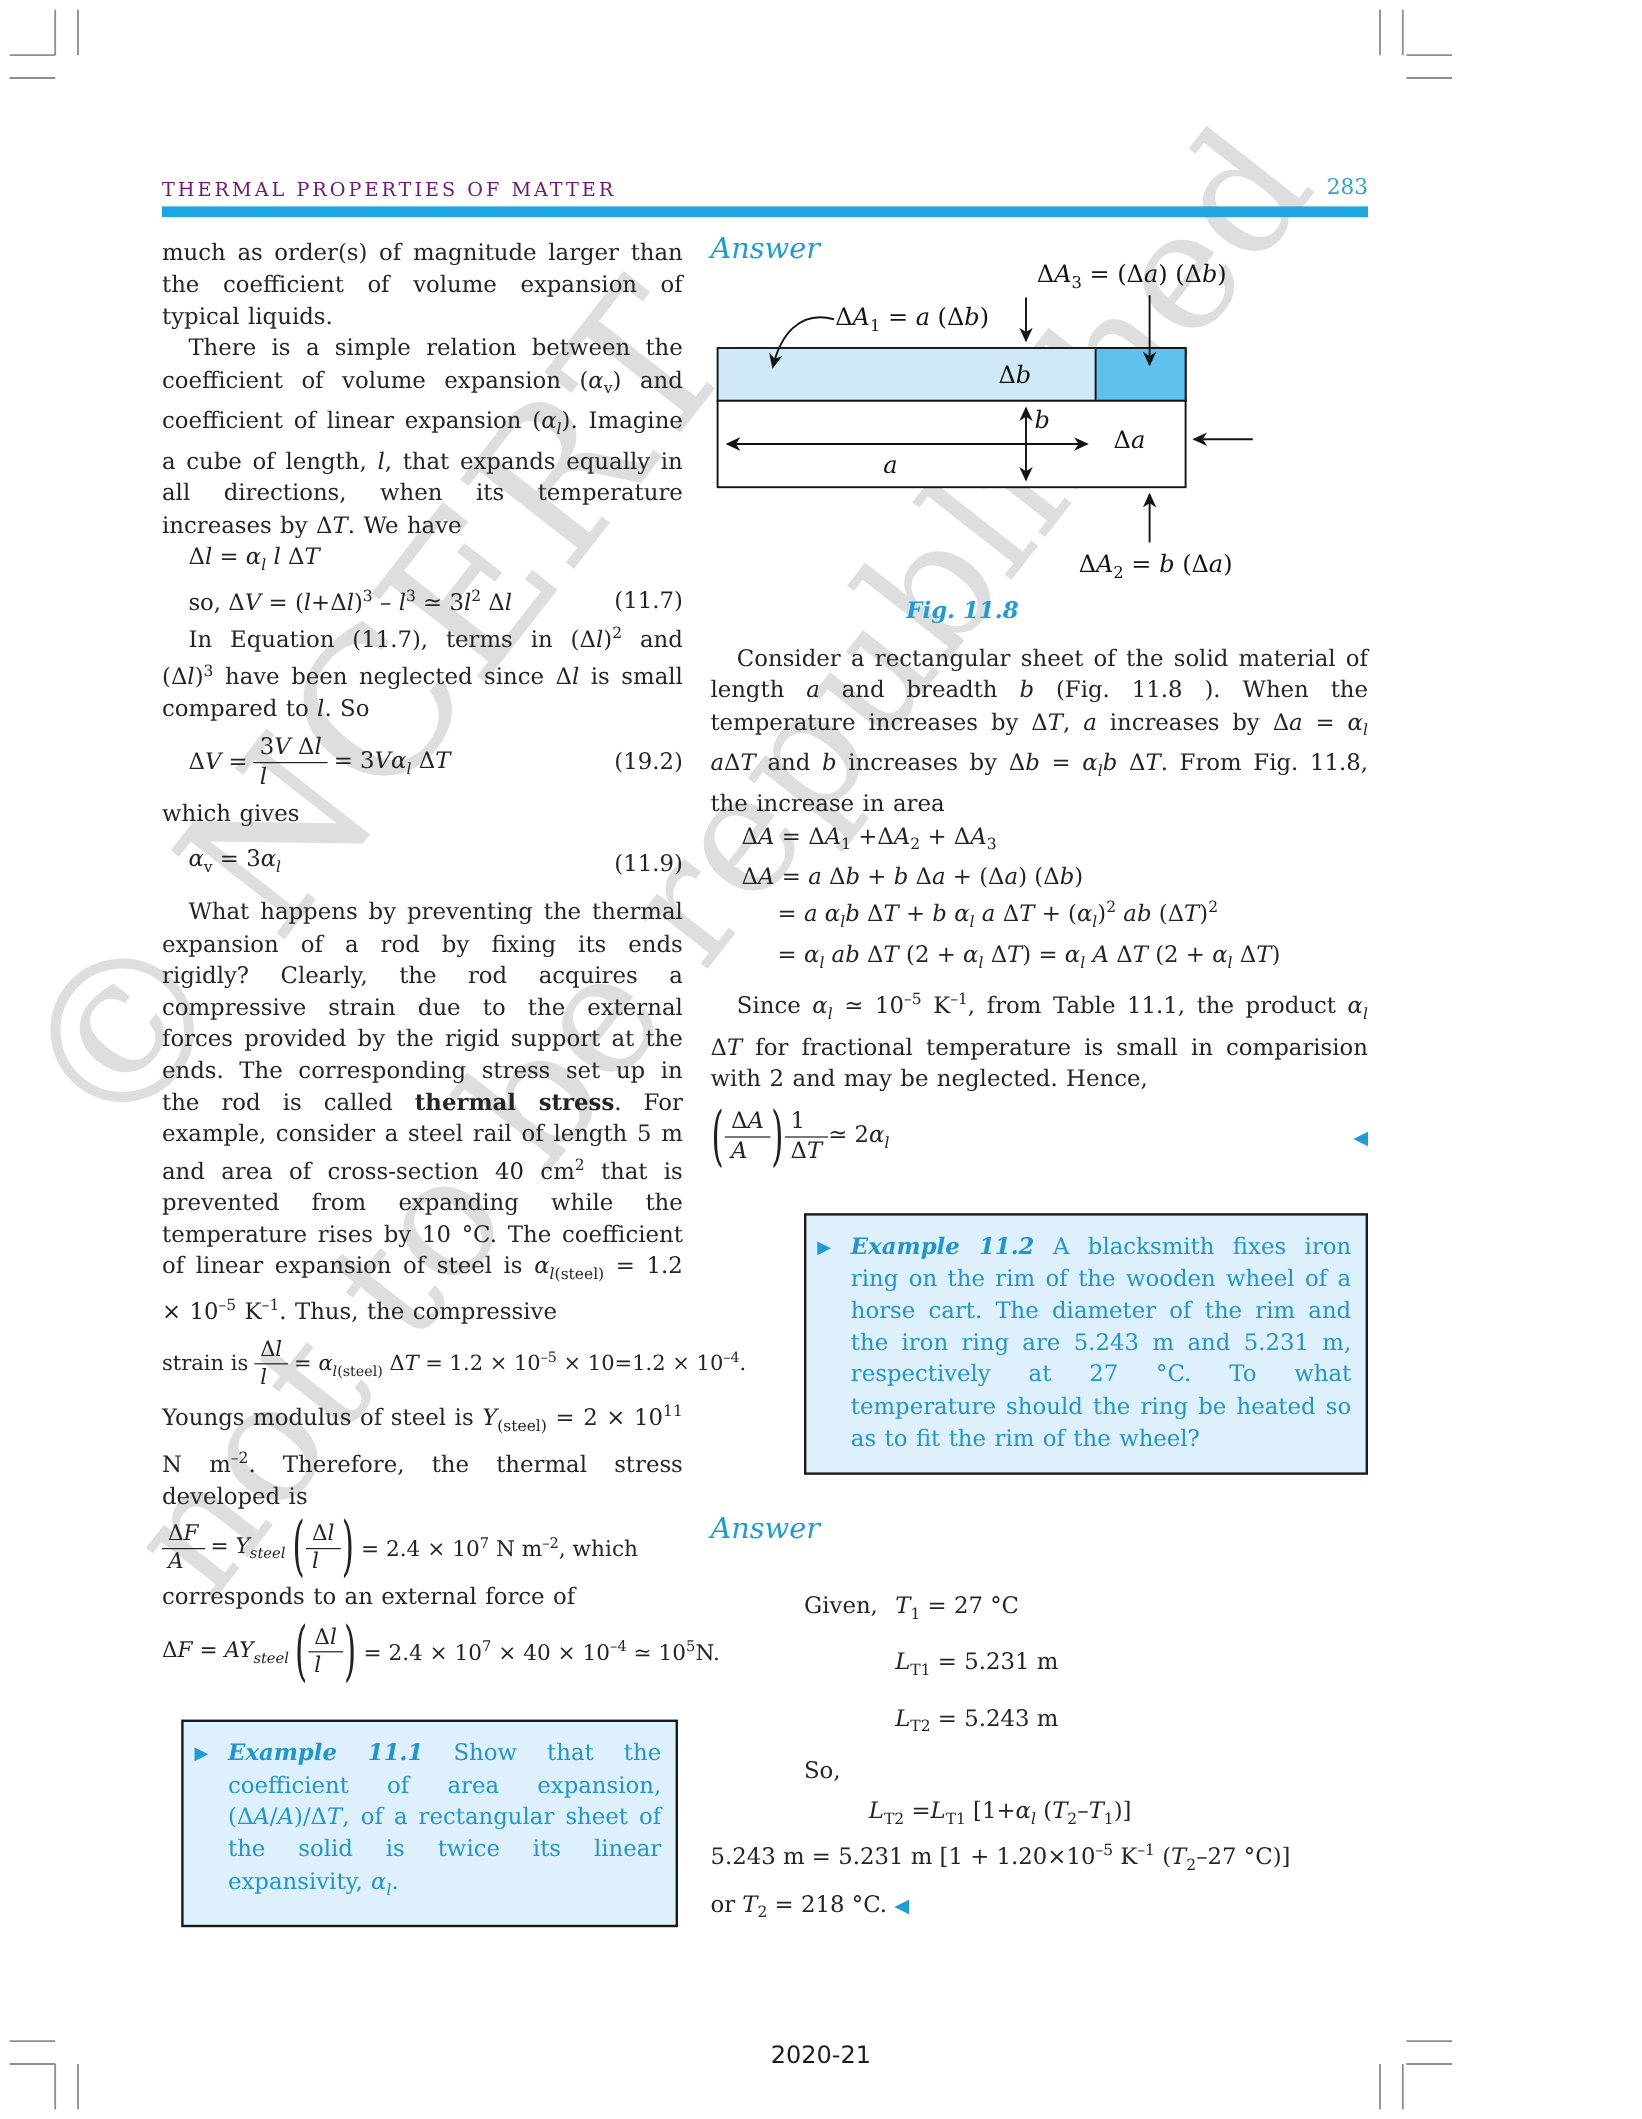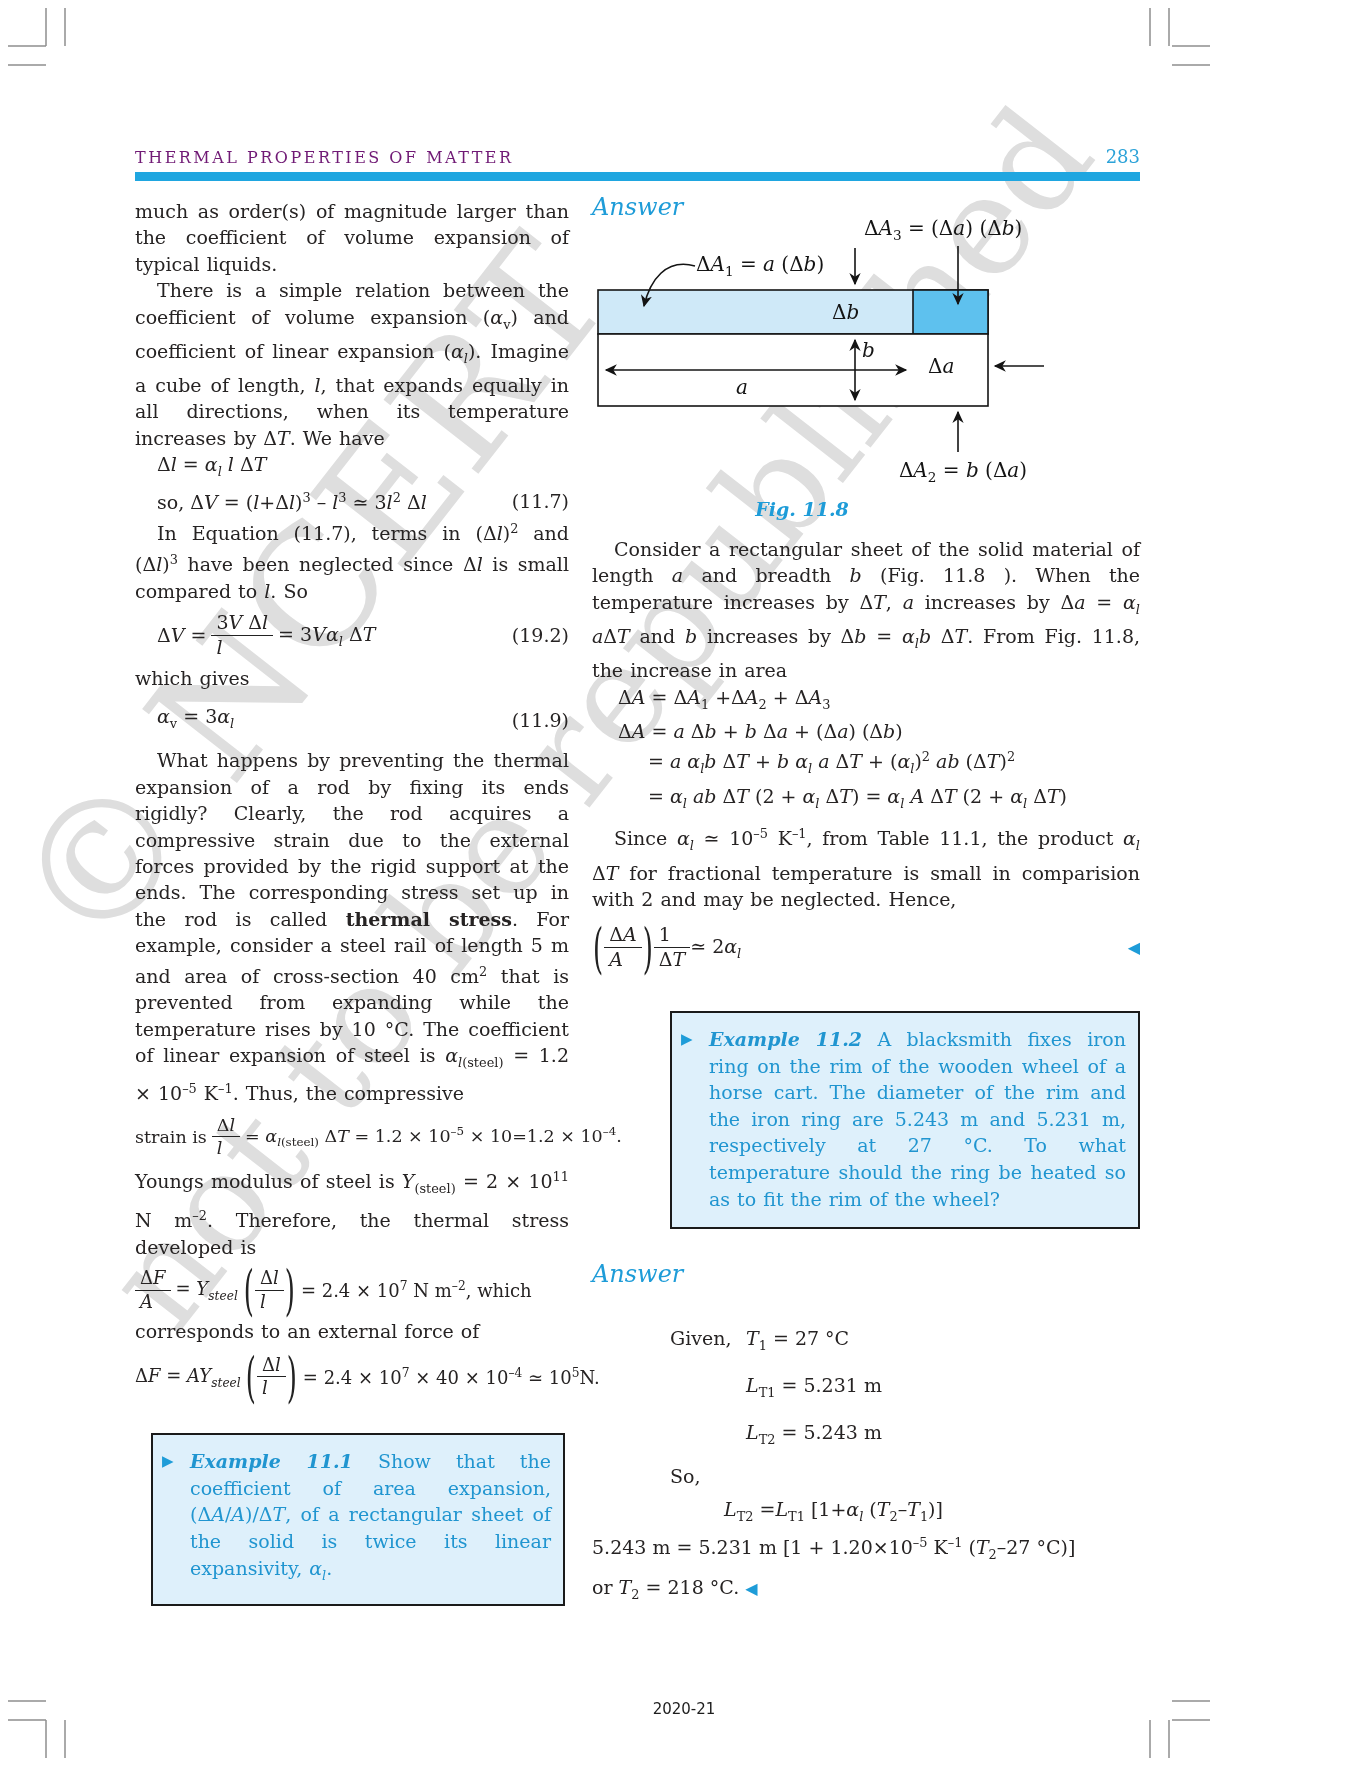--- a/index.html
+++ b/index.html
@@ -57,21 +57,21 @@
   .eqa{padding-left:26px;}
   .eqb{padding-left:56px;}
   .eq-lines div{font-size:19px;line-height:26.4px;}
   .area-eq{display:flex;align-items:center;font-size:19px;margin-top:12px;}
   .endmark{color:#1e9cd8;font-size:16px;font-family:"DejaVu Sans",sans-serif;}
   .area-eq .endmark{margin-left:auto;}
   
   .given-row{display:flex;font-size:19px;line-height:27px;}
   .given-label{width:154px;padding-left:78px;box-sizing:border-box;}
   .footer{position:absolute;left:0;top:1700px;width:1368px;text-align:center;
-          font-family:"DejaVu Sans",sans-serif;font-size:15px;color:#1d1d1d;z-index:2;}
+          font-family:"DejaVu Sans",sans-serif;font-size:20px;color:#1d1d1d;z-index:2;}
   sub{font-size:68%;} sup{font-size:68%;}
 </style>
 </head>
 <body>
 
 <div class="watermark">
   <div class="w1">© NCERT</div>
   <div class="w2">not to be republished</div>
 </div>
 

